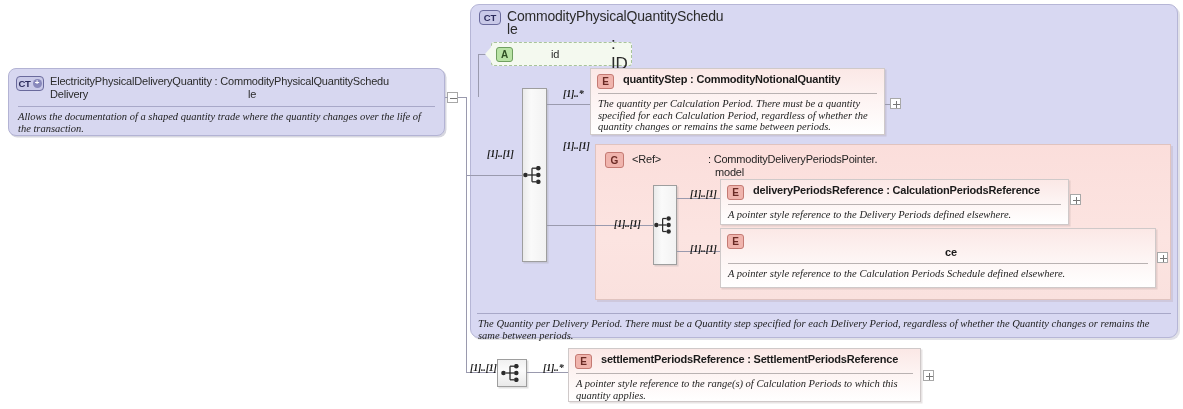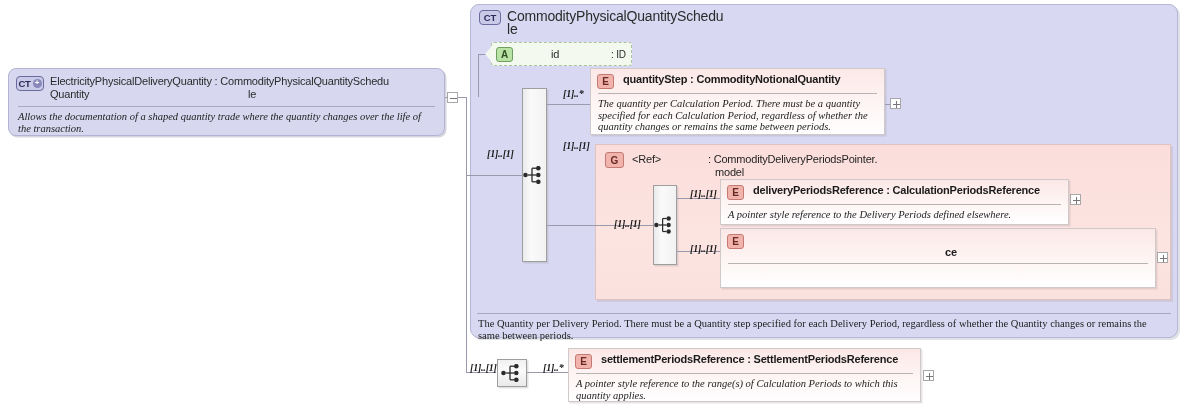--- a/index.html
+++ b/index.html
@@ -128,20 +128,21 @@
     max-width:220px;
   }
   .ct-container-divider {
     position:absolute;
     height:1px;
     background:#a8a8c8;
   }
   .ct-container-doc {
     position:absolute;
     font-family:"Liberation Serif", serif;
+    font-style:italic;
     font-size:10.5px;
     color:#1c1c1c;
     line-height:12px;
   }
 
   
   .attr-box {
     position:absolute;
     background:#f4f9ef;
     border:1px dashed #a9c49a;
@@ -163,21 +164,21 @@
     display:inline-flex; align-items:center; justify-content:center;
     width:17px;height:15px;
     border:1px solid #6f9e5f;
     border-radius:3px;
     background:#b9e3a5;
     font-size:10px;font-weight:bold;color:#2f4f23;
     margin-right:10px;
     flex:0 0 auto;
   }
   .attr-name { font-size:11px; color:#2b2b2b; letter-spacing:-0.2px; min-width:60px;margin-left:28px;}
-  .attr-type { font-size:10px; color:#2b2b2b; letter-spacing:-0.2px;}
+  .attr-type { font-size:17px; color:#2b2b2b; letter-spacing:-0.2px;}
 
   
   .elem-box {
     position:absolute;
     background:linear-gradient(to bottom, #fbe8e6 0%, #fdf3f2 45%, #ffffff 100%);
     border:1px solid #cfc9c9;
     box-shadow:1.5px 1.5px 0 rgba(150,130,130,0.22);
   }
   .elem-head {
     display:flex; align-items:flex-start;
@@ -284,21 +285,21 @@
 <div id="canvas">
 
   <div class="ct-root" style="left:8px; top:68px; width:437px; height:68px;">
     <div class="ct-root-header">
       <span class="ct-badge">
         <span>CT</span>
           <span class="plus">+</span>
       </span>
       <span class="ct-title">
         <span>ElectricityPhysicalDeliveryQuantity  : CommodityPhysicalQuantitySchedu</span><br>
-        <span style="display:inline-block;width:198px;">Quantity</span><span>le</span>
+        <span style="display:inline-block;width:198px;">Delivery</span><span>le</span>
       </span>
     </div>
     <div class="ct-divider"></div>
     <div class="ct-doc">Allows the documentation of a shaped quantity trade where the quantity changes over the life of the transaction.</div>
   </div>
 
   <div class="minus-box" style="left:447px; top:92px;"></div>
 
   <div class="line-h" style="left:445px; top:97px; width:3px;"></div>
 
@@ -419,20 +420,21 @@
     <div class="elem-head">
       <span class="e-badge">
         <span>E</span>
       </span>
       <span class="elem-title">
         <br>
         <span style="display:inline-block; margin-left:192px;text-align:right;">ce</span>
       </span>
     </div>
     <div class="elem-divider"></div>
+    <div class="elem-doc">A pointer style reference to the Calculation Periods Schedule defined elsewhere.</div>
   </div>
   <div class="plus-box" style="left:1157px; top:252px;"></div>
 
   <div class="line-h" style="left:466px; top:372px; width:30px;"></div>
   <div class="card" style="left:470px; top:362px;">[1]..[1]</div>
 
   <div class="seq-small" style="left:497px; top:359px; width:30px; height:28px;">
     <svg width="23" height="18" viewBox="0 0 23 18">
       <circle cx="2.5" cy="9" r="2.3" fill="#2b2b2b"></circle>
       <line x1="4.8" y1="9" x2="9" y2="9" stroke="#2b2b2b" stroke-width="1.3"></line>

